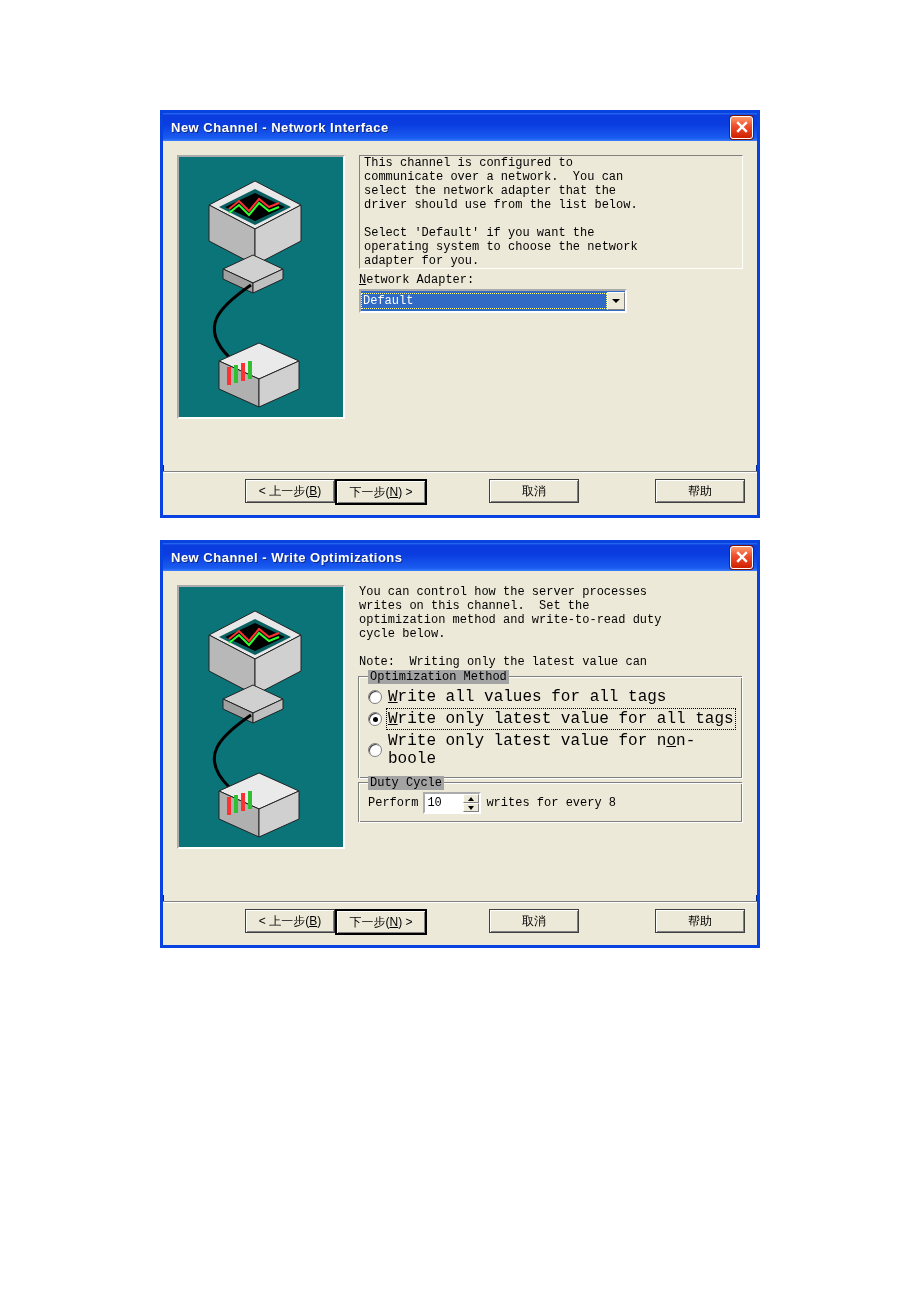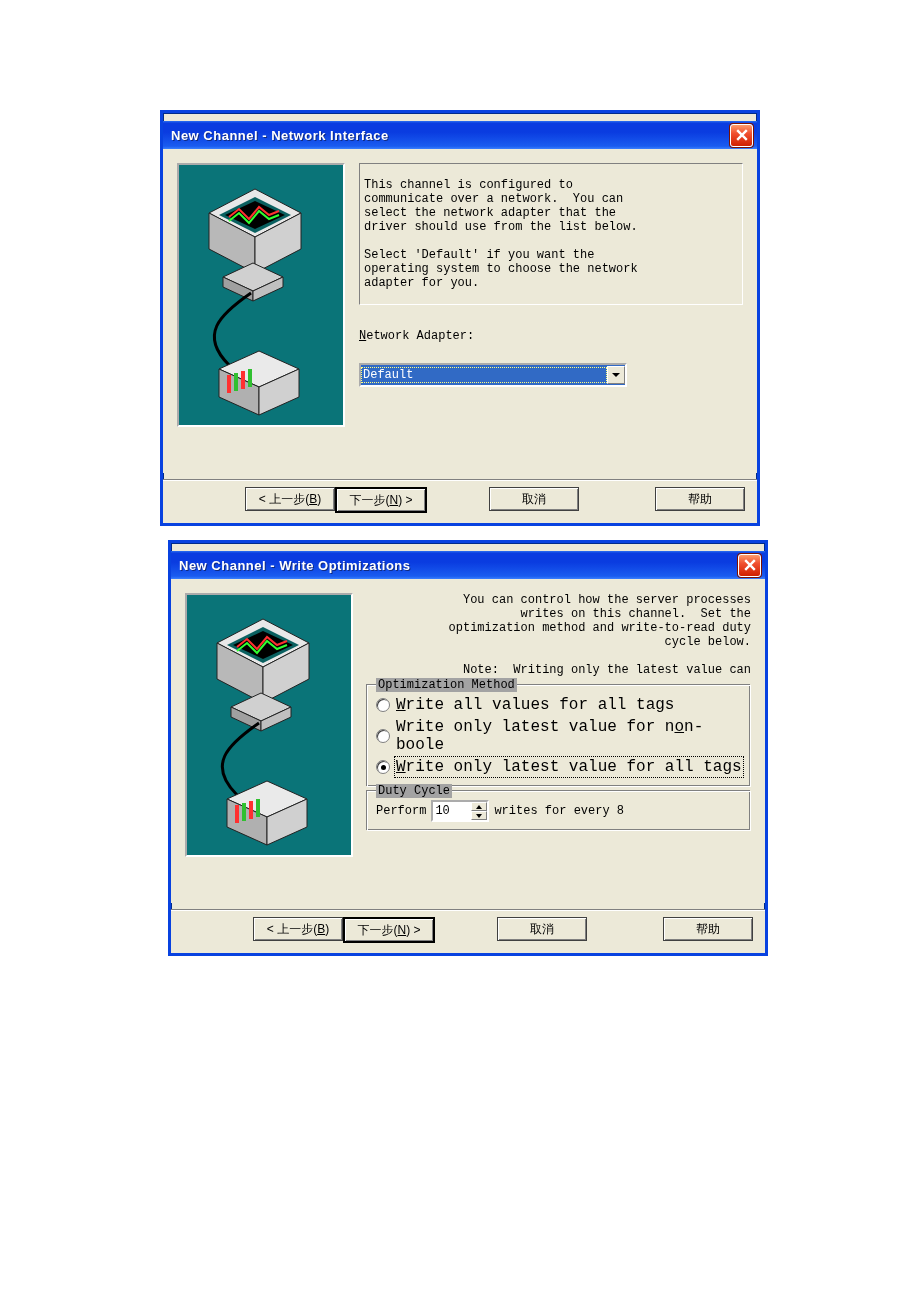--- a/index.html
+++ b/index.html
@@ -22,21 +22,20 @@
     background: #ece9d8;
     box-shadow: 0 0 0 1px #002a8a inset;
   }
   .titlebar {
     height: 28px;
     background: linear-gradient(to bottom, #2a6ff0 0%, #0a3ce0 8%, #0a3ce0 40%, #1a5cf0 90%, #3a80ff 100%);
     display: flex;
     align-items: center;
     justify-content: space-between;
     padding: 0 4px 0 8px;
-    margin-top: 8px;
   }
   .titlebar-title {
     color: #ffffff;
     font-weight: bold;
     font-size: 13px;
     font-family: "SimSun","Tahoma",sans-serif;
     text-shadow: 1px 1px 0 #102a80;
     letter-spacing: 0.5px;
   }
   .titlebar-close {
@@ -75,37 +74,37 @@
   .wizard-image svg { width:100%; height:100%; display:block;}
   .content {
     flex: 1;
     position: relative;
   }
   .info-box {
     border: 1px solid #808080;
     border-right-color: #ffffff;
     border-bottom-color: #ffffff;
     background: #ece9d8;
-    padding: 14px 4px;
+    padding: 0 4px;
     font-family: "SimSun","Courier New",monospace;
     font-size: 12px;
     line-height: 14px;
     white-space: pre-wrap;
     min-height: 110px;
   }
   .field-label {
-    margin-top: 24px;
+    margin-top: 4px;
     font-family: "SimSun","Courier New",monospace;
     font-size: 12px;
   }
   .field-label .u { text-decoration: underline; }
   .combo {
     width: 264px;
     height: 20px;
-    margin-top: 20px;
+    margin-top: 2px;
     border: 2px inset #fff;
     background: #316ac5;
     display: flex;
     align-items: center;
     position: relative;
   }
   .combo-text {
     flex: 1;
     color: #ffffff;
     padding-left: 2px;
@@ -221,21 +220,20 @@
     display:flex; align-items:center; justify-content:center;
     cursor:pointer;
   }
   .spinner-btn svg{width:6px;height:4px;}
   .desc-plain {
     font-family: "SimSun","Courier New",monospace;
     font-size: 12px;
     line-height: 14px;
     white-space: pre-wrap;
     margin-bottom: 8px;
-    text-align: right;
   }
   .divider-line{
     border-top:1px solid #808080;
     border-bottom:1px solid #ffffff;
     margin: 6px 0 0 0;
   }
 </style>
 </head>
 <body>
 
@@ -324,21 +322,21 @@
       <div class="btn">
         <span>取消</span>
       </div>
       <div style="width:28px"></div>
       <div class="btn">
         <span>帮助</span>
       </div>
     </div>
   </div>
 
-  <div class="dialog" style="left:168px; top:540px;">
+  <div class="dialog" style="left:160px; top:540px;">
     <div class="titlebar">
       <span class="titlebar-title">New Channel - Write Optimizations</span>
       <div class="titlebar-close">
         <svg viewBox="0 0 10 10">
             <path d="M1 1 L9 9 M9 1 L1 9" stroke="#ffffff" stroke-width="2" fill="none"></path>
           </svg>
       </div>
     </div>
     <div class="dialog-body">
       <div class="wizard-image">
@@ -377,29 +375,29 @@
 cycle below.
 
 Note:  Writing only the latest value can</div>
 
         <div class="fieldset">
           <div class="fieldset-legend">Optimization Method</div>
           <div class="radio-row">
             <div class="radio"></div>
             <span class="lbl"><span class="u">W</span><span>rite all values for all tags</span></span>
           </div>
-          <div class="radio-row">
-            <div class="radio"></div>
-            <span class="lbl"><span>Write only latest value for n</span><span class="u">o</span><span>n-boole</span></span>
-          </div>
           <div class="radio-row selected">
             <div class="radio">
                 <div class="dot"></div>
               </div>
             <span class="lbl"><span class="u">W</span><span>rite only latest value for all tags</span></span>
+          </div>
+          <div class="radio-row">
+            <div class="radio"></div>
+            <span class="lbl"><span>Write only latest value for n</span><span class="u">o</span><span>n-boole</span></span>
           </div>
         </div>
 
         <div class="fieldset" style="margin-top:4px;">
           <div class="fieldset-legend">Duty Cycle</div>
           <div class="perform-row">
             <span><span class="u">P</span><span>erform</span></span>
             <div class="spinner">
               <input type="text" value="10" style="">
               <div class="spinner-btns">

